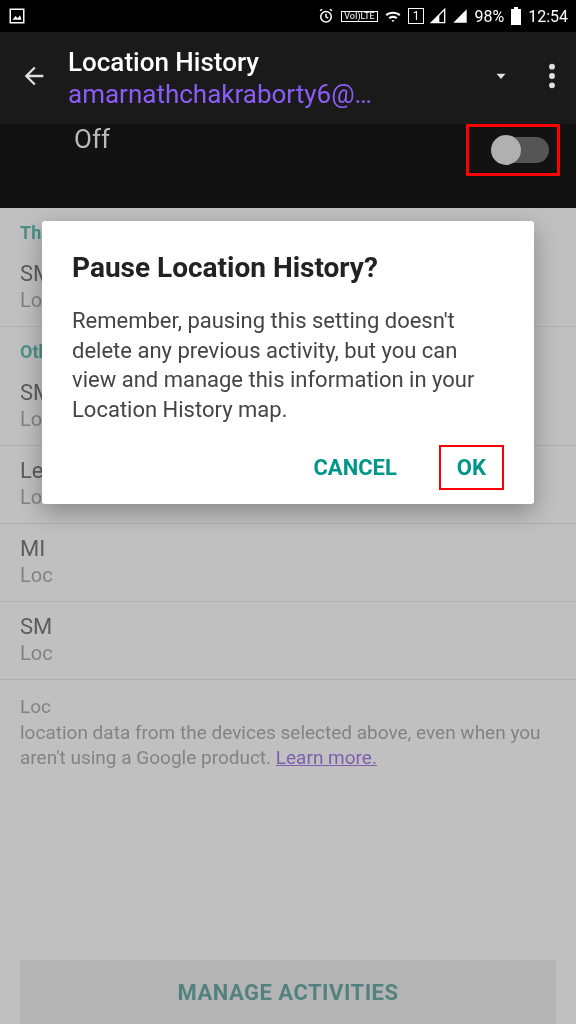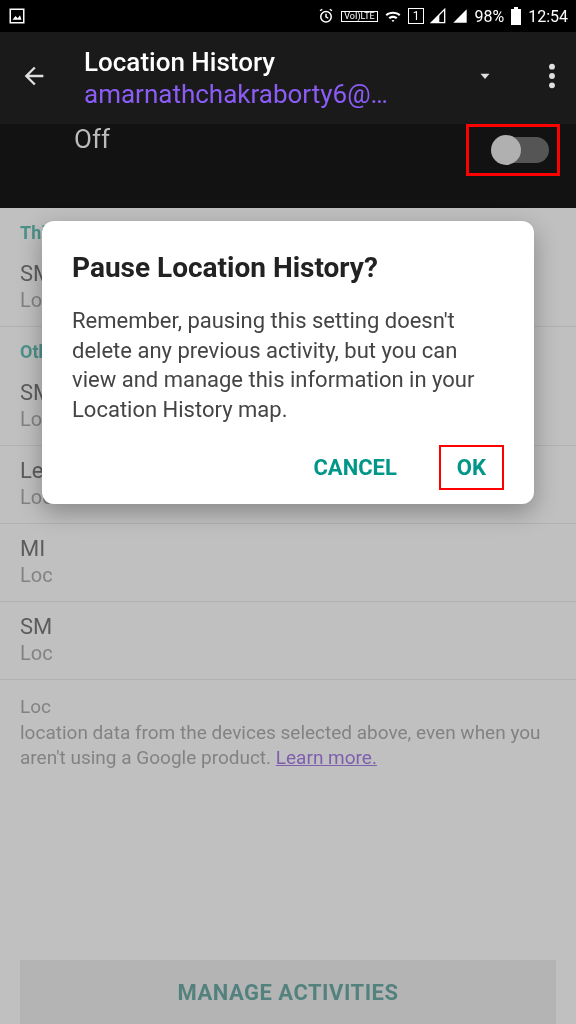--- a/index.html
+++ b/index.html
@@ -24,21 +24,21 @@
     .status-left { display: flex; gap: 4px; align-items: center; }
     .status-right { display: flex; gap: 6px; align-items: center; }
     .status-icon { display: inline-flex; align-items: center; }
     .app-header {
       height: 92px;
       background: #1a1a1a;
       color: #e0e0e0;
       display: flex;
       align-items: center;
       padding: 0 20px;
-      gap: 36px;
+      gap: 20px;
     }
     .back-arrow { flex: 0 0 auto; }
     .header-titles { flex: 1; }
     .header-title { font-size: 26px; font-weight: 500; color: #fff; }
     .header-subtitle { font-size: 26px; color: #8b5cf6; margin-top: 2px; }
     .header-dropdown { flex: 0 0 auto; margin-right: 18px; }
     .header-menu { flex: 0 0 auto; }
     .toggle-section {
       height: 84px;
       background: #121212;
@@ -115,21 +115,21 @@
       right: 0;
       bottom: 0;
       background: rgba(140,140,140,0.55);
     }
     .dialog {
       position: absolute;
       top: 221px;
       left: 42px;
       right: 42px;
       background: #fff;
-      border-radius: 12px;
+      border-radius: 3px;
       box-shadow: 0 8px 24px rgba(0,0,0,0.3);
       padding: 30px 30px 14px;
     }
     .dialog-title {
       font-size: 28px;
       font-weight: 700;
       color: #222;
       margin-bottom: 22px;
     }
     .dialog-body {

